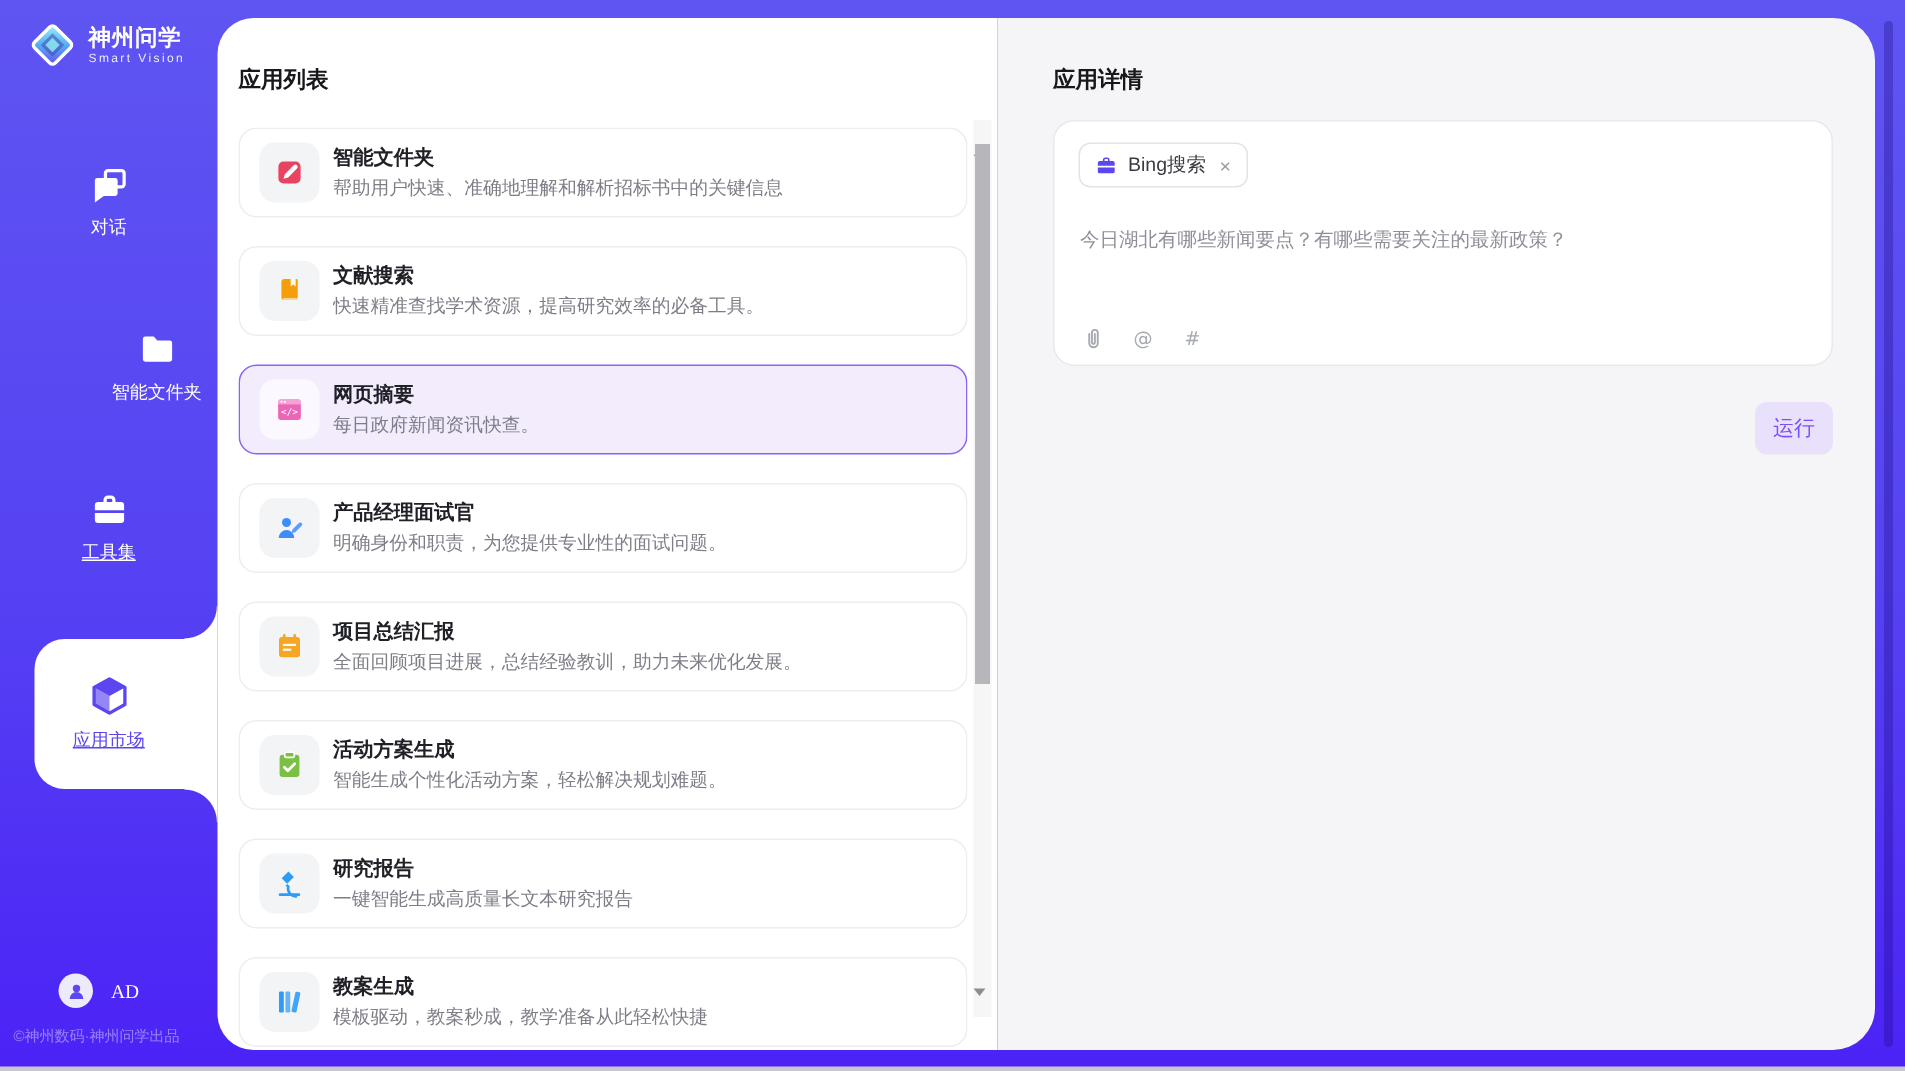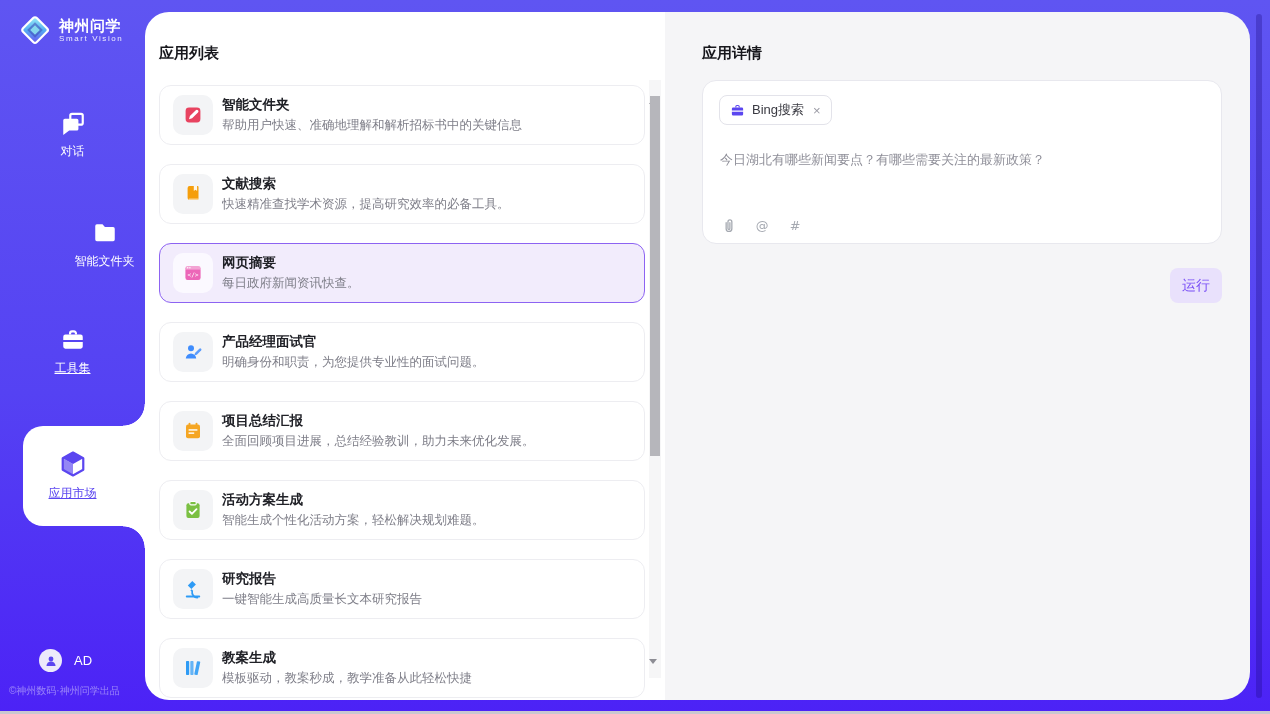--- a/index.html
+++ b/index.html
@@ -30,21 +30,21 @@
   .nav-item.active .nav-icon svg{width:28px;height:28px;}
   .nav-label{font-size:12px;}
   .nav-label.underlined{text-decoration:underline;}
   .bump{position:absolute;left:23px;right:0;top:0;height:100%;background:#fff;border-radius:20px 0 0 20px;z-index:0;}
   .bump::before{content:"";position:absolute;top:-22px;right:0;width:22px;height:22px;
     background:radial-gradient(circle 22px at 0 0, transparent 21.2px, #fff 21.9px);}
   .bump::after{content:"";position:absolute;bottom:-22px;right:0;width:22px;height:22px;
     background:radial-gradient(circle 22px at 0 100%, transparent 21.2px, #fff 21.9px);}
   .nav-item:not(.active) .bump{display:none;}
 
-  .user-row{position:absolute;left:39px;top:649px;display:flex;align-items:center;gap:12px;}
+  .user-row{position:absolute;left:39px;top:649px;display:flex;align-items:center;gap:12px;font-family:Liberation Serif, serif;}
   .avatar{width:23px;height:23px;border-radius:50%;background:#eceafb;display:flex;align-items:center;justify-content:center;color:#5b46f0;}
   .avatar svg{width:14px;height:14px;}
   .user-label{color:#fff;font-size:13px;}
   .side-footer{position:absolute;left:9px;top:684px;width:136px;color:rgba(255,255,255,.42);font-size:10px;white-space:nowrap;}
 
   
   .list-panel{position:absolute;left:145px;top:12px;width:520px;height:688px;background:#fff;
               border-radius:24px 0 0 24px;overflow:hidden;}
   .panel-title{font-size:15px;font-weight:700;color:#17171c;}
   .list-panel .panel-title{position:absolute;left:14px;top:32px;}

